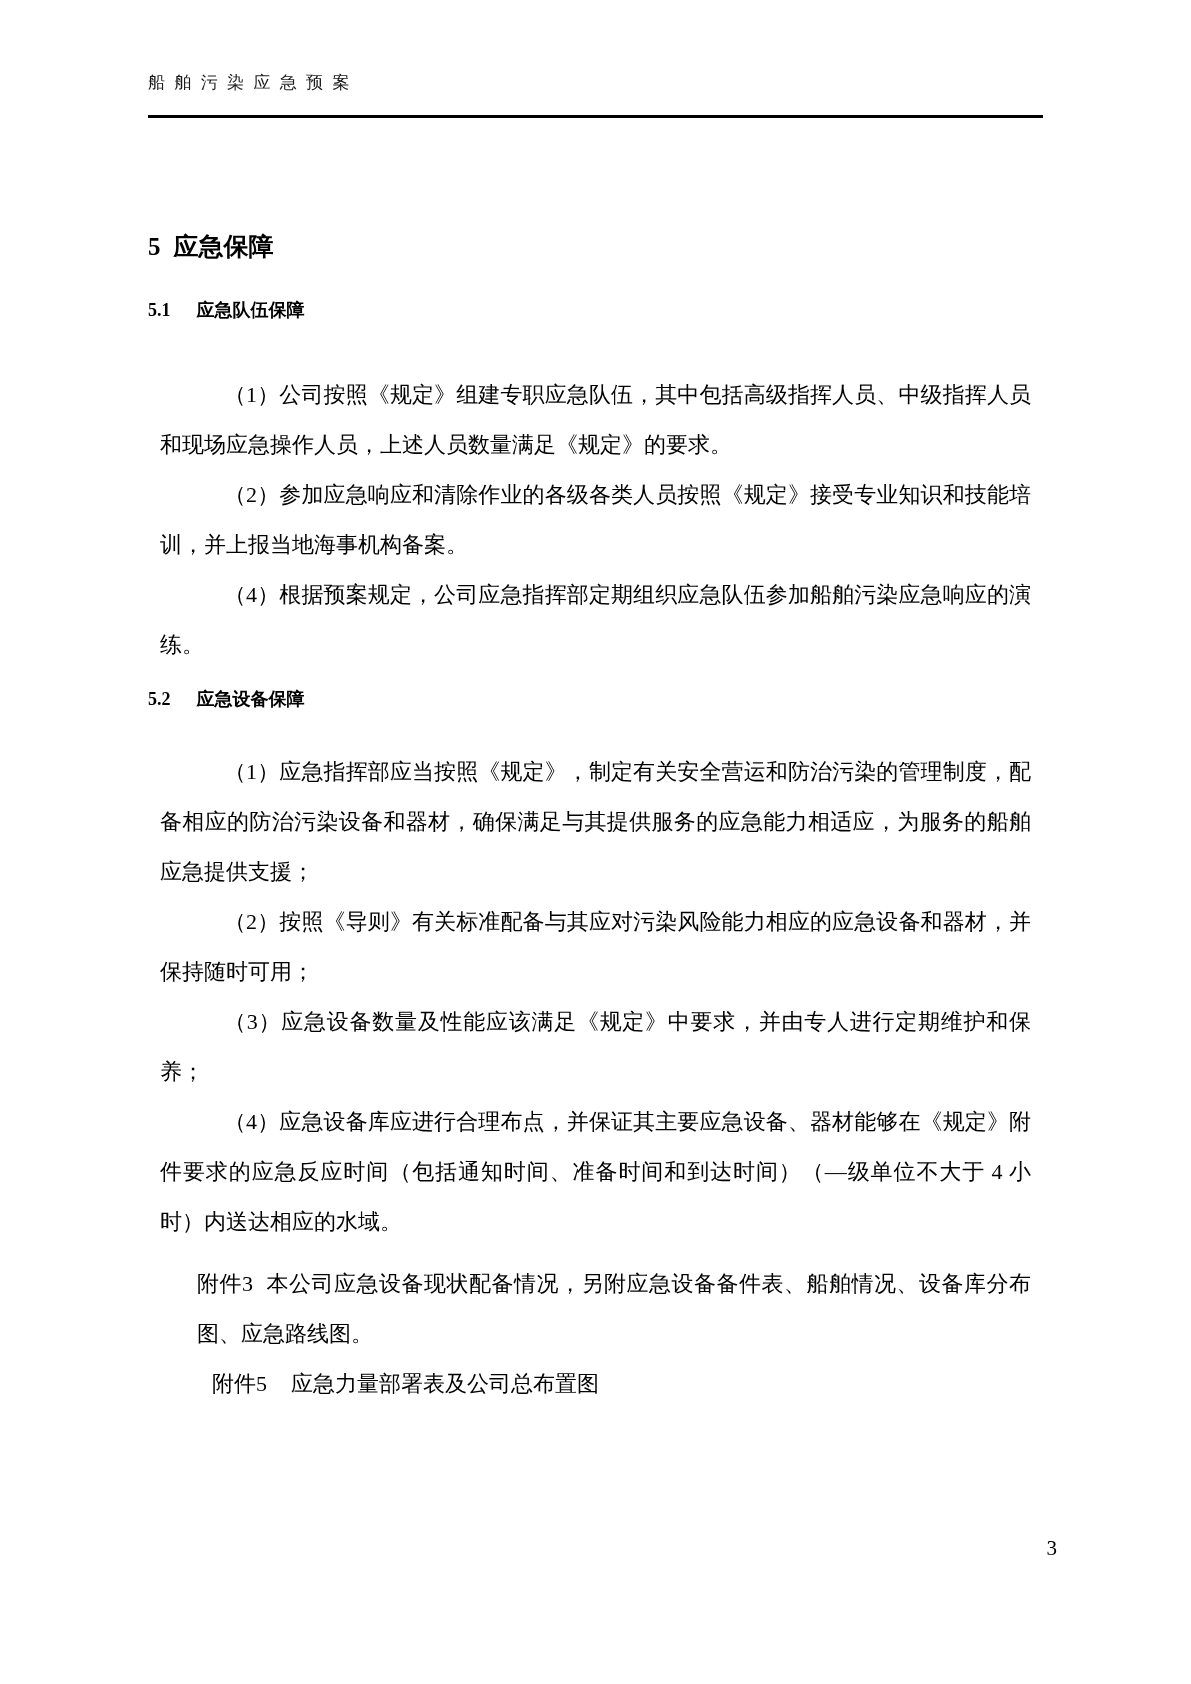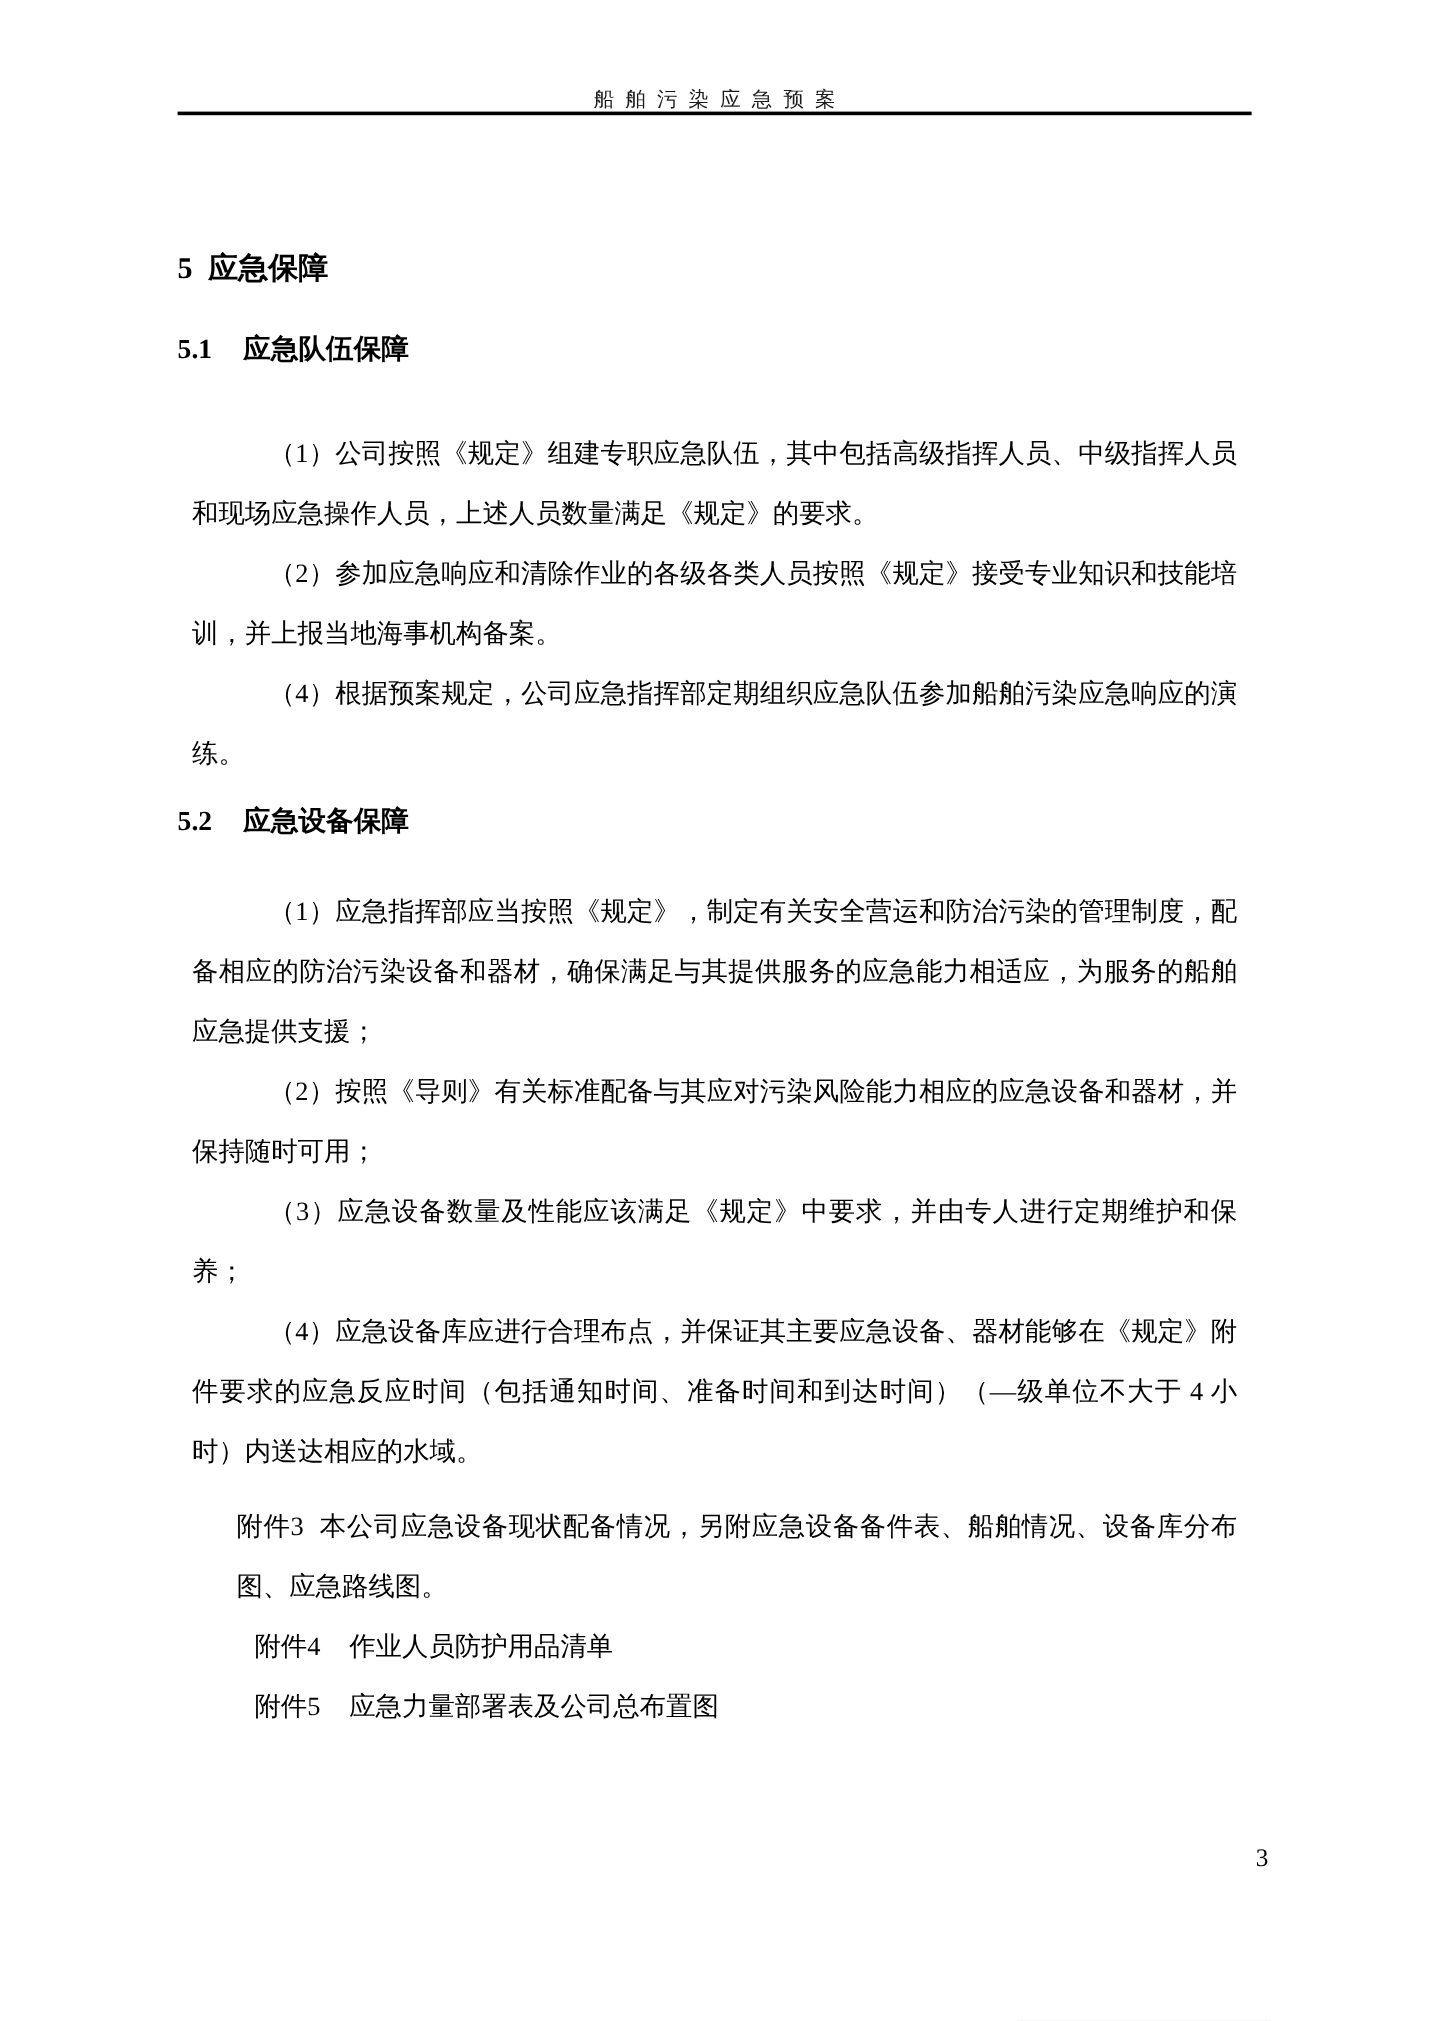--- a/index.html
+++ b/index.html
@@ -15,23 +15,22 @@
     margin: 0 auto;
     background: #ffffff;
     color: #000000;
     font-family: "Liberation Serif", "DejaVu Serif", serif;
     box-sizing: border-box;
     overflow: hidden;
   }
   .doc-header {
     margin: 0 148px;
     padding-top: 74px;
-    padding-bottom: 2px;
+    padding-bottom: 24px;
     border-bottom: 3px solid #000000;
-    text-align: center;
   }
   .doc-header-title {
     font-size: 17px;
     line-height: 1;
     letter-spacing: 0.55em;
     color: #1a1a1a;
     
     margin-right: -0.55em;
   }
   .doc-body {
@@ -39,21 +38,21 @@
   }
   h1.sec-h1 {
     margin: 116px 0 0 0;
     font-size: 25px;
     line-height: 1;
     font-weight: bold;
   }
   h1.sec-h1 .h-num { margin-right: 13px; }
   h2.sec-h2 {
     margin: 42px 0 0 0;
-    font-size: 23px;
+    font-size: 18px;
     line-height: 1;
     font-weight: bold;
   }
   h2.sec-h2 .h-num { margin-right: 26px; }
   h2.sec-h2.second { margin-top: 20px; }
   .para-group { margin: 12px; }
   .para-group.after-h2 { margin-top: 51px; }
   .para-group.after-h2-b { margin-top: 39px; }
   p.body-para {
     margin: 0;
@@ -119,23 +118,20 @@
       <p class="body-para">（2）按照《导则》有关标准配备与其应对污染风险能力相应的应急设备和器材，并保持随时可用；</p>
       <p class="body-para">（3）应急设备数量及性能应该满足《规定》中要求，并由专人进行定期维护和保养；</p>
       <p class="body-para">（4）应急设备库应进行合理布点，并保证其主要应急设备、器材能够在《规定》附件要求的应急反应时间（包括通知时间、准备时间和到达时间）（—级单位不大于 4 小时）内送达相应的水域。</p>
     </div>
 
     <div class="para-group">
       <p class="attach-para">
         <span class="attach-label">附件3</span><span class="attach-text">本公司应急设备现状配备情况，另附应急设备备件表、船舶情况、设备库分布图、应急路线图。</span>
       </p>
       <p class="attach-line">
-        <span class="attach-label">附件4</span><span class="attach-text">作业人员防护用品清单</span>
-      </p>
-      <p class="attach-line">
         <span class="attach-label">附件5</span><span class="attach-text">应急力量部署表及公司总布置图</span>
       </p>
     </div>
 
   </main>
 
   <div class="page-number">3</div>
 
 </div>
 

